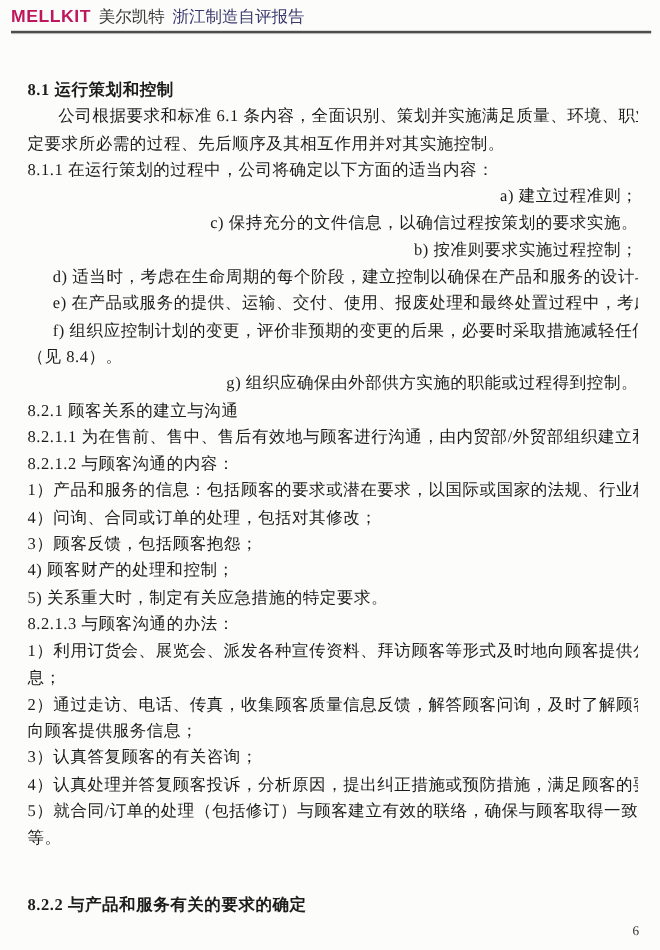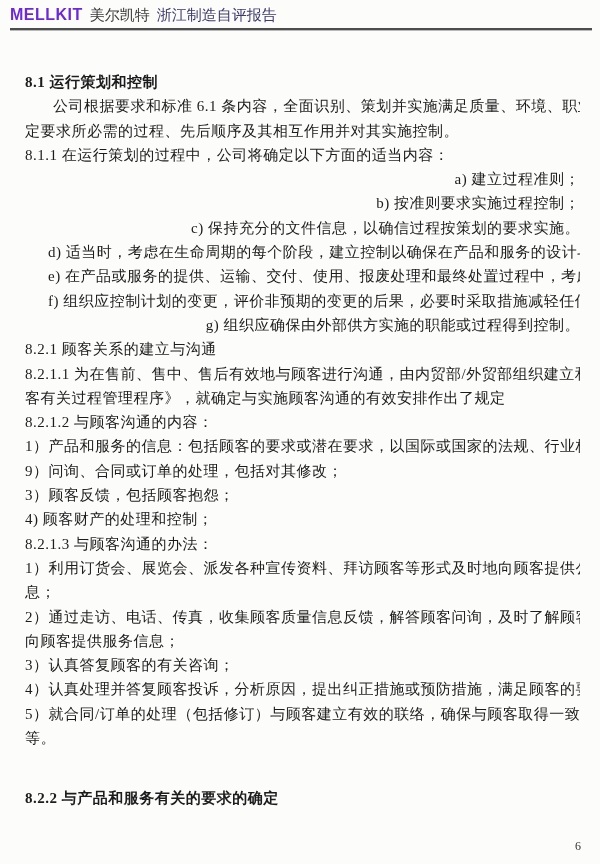--- a/index.html
+++ b/index.html
@@ -56,47 +56,48 @@
     font-family:"Liberation Serif","DejaVu Serif",serif;
   }
 </style>
 </head>
 <body>
 
 <div class="page">
 
   <div class="header">
     <div class="header-row">
-      <span class="brand" style="color: #6d28d9;">MELLKIT</span>
+      <span class="brand" style="color: #be185d;">MELLKIT</span>
       <span class="title-black" style="color: rgb(58, 58, 58);">美尔凯特</span>
         <span class="title-blue" style="color: rgb(58, 58, 110);">浙江制造自评报告</span>
     </div>
     <div class="header-rule"></div>
   </div>
 
   <div class="content" id="content">
       <div class="line h">8.1  运行策划和控制</div>
       <div class="line p">公司根据要求和标准 6.1 条内容，全面识别、策划并实施满足质量、环境、职业健康安全规</div>
       <div class="line">定要求所必需的过程、先后顺序及其相互作用并对其实施控制。</div>
       <div class="line">8.1.1 在运行策划的过程中，公司将确定以下方面的适当内容：</div>
       <div class="line i">a) 建立过程准则；</div>
+      <div class="line i">c) 保持充分的文件信息，以确信过程按策划的要求实施。</div>
       <div class="line i">b) 按准则要求实施过程控制；</div>
-      <div class="line i">c) 保持充分的文件信息，以确信过程按策划的要求实施。</div>
       <div class="line i">d) 适当时，考虑在生命周期的每个阶段，建立控制以确保在产品和服务的设计与开发过程。</div>
       <div class="line i">e) 在产品或服务的提供、运输、交付、使用、报废处理和最终处置过程中，考虑应对其中的</div>
       <div class="line i">f) 组织应控制计划的变更，评价非预期的变更的后果，必要时采取措施减轻任何不良影响</div>
+      <div class="line">（见 8.4）。</div>
       <div class="line i">g) 组织应确保由外部供方实施的职能或过程得到控制。</div>
       <div class="line">8.2.1  顾客关系的建立与沟通</div>
       <div class="line">8.2.1.1 为在售前、售中、售后有效地与顾客进行沟通，由内贸部/外贸部组织建立和保持《与顾</div>
-      <div class="line">客有关过程管理程序》，就确定与实施顾客沟通的有效安排作出了规定</div>
       <div class="line">8.2.1.2 与顾客沟通的内容：</div>
       <div class="line">1）产品和服务的信息：包括顾客的要求或潜在要求，以国际或国家的法规、行业标准为依据；</div>
-      <div class="line">9）问询、合同或订单的处理，包括对其修改；</div>
+      <div class="line">4）问询、合同或订单的处理，包括对其修改；</div>
       <div class="line">3）顾客反馈，包括顾客抱怨；</div>
       <div class="line">4) 顾客财产的处理和控制；</div>
+      <div class="line">5) 关系重大时，制定有关应急措施的特定要求。</div>
       <div class="line">8.2.1.3 与顾客沟通的办法：</div>
       <div class="line">1）利用订货会、展览会、派发各种宣传资料、拜访顾客等形式及时地向顾客提供公司的产品信</div>
       <div class="line">息；</div>
       <div class="line">2）通过走访、电话、传真，收集顾客质量信息反馈，解答顾客问询，及时了解顾客的要求和期望，</div>
       <div class="line">向顾客提供服务信息；</div>
       <div class="line">3）认真答复顾客的有关咨询；</div>
       <div class="line">4）认真处理并答复顾客投诉，分析原因，提出纠正措施或预防措施，满足顾客的要求和期望；</div>
       <div class="line">5）就合同/订单的处理（包括修订）与顾客建立有效的联络，确保与顾客取得一致意见，等</div>
       <div class="line">等。</div>
       <div class="line h">8.2.2  与产品和服务有关的要求的确定</div>

